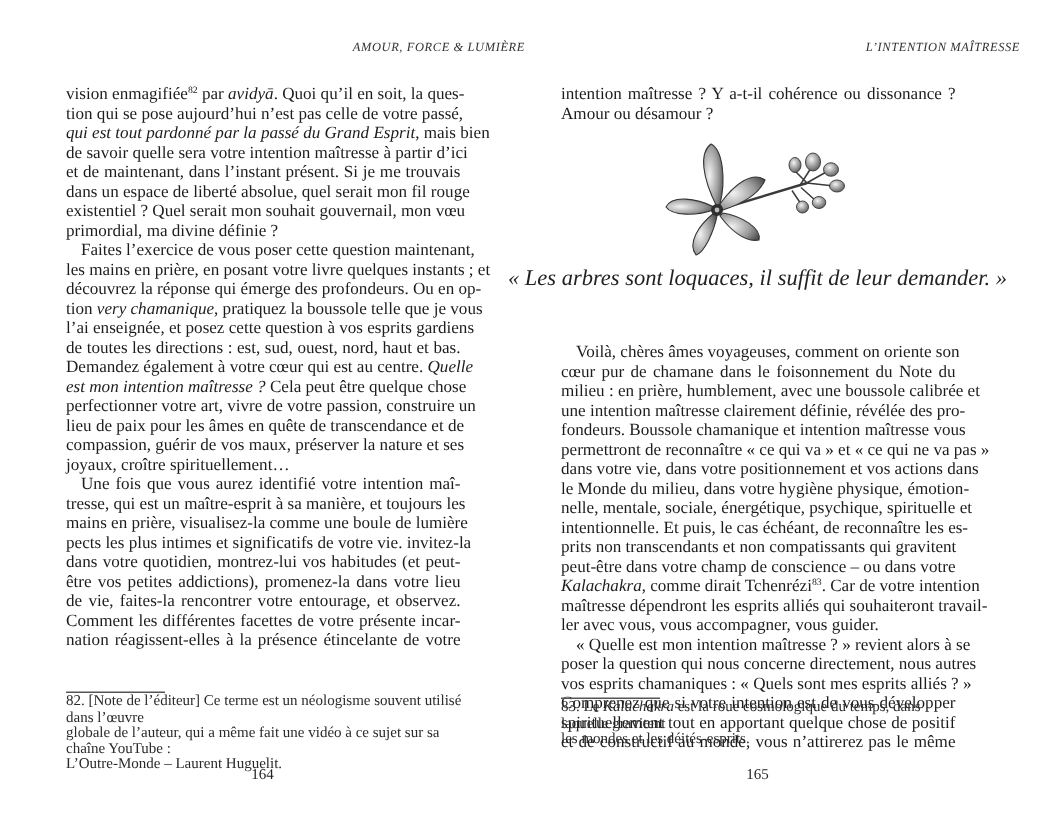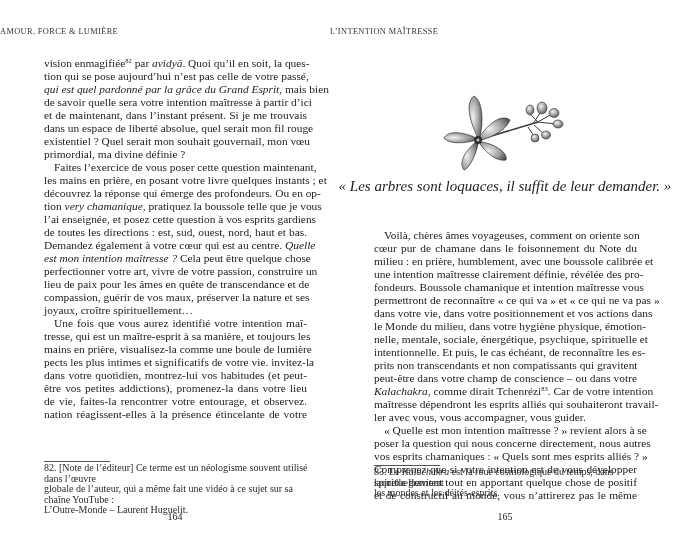--- a/index.html
+++ b/index.html
@@ -1,22 +1,22 @@
 <!DOCTYPE html>
 <html><head>
 <meta charset="utf-8">
 <style>
   html, body { margin: 0; padding: 0; background: #ffffff; }
   body { width: 700px; height: 557px; position: relative; overflow: hidden;
          font-family: "Liberation Serif", "DejaVu Serif", serif; color: #1c1c1c; }
   .page { position: absolute; top: 0; width: 350px; height: 557px; }
   #left-page { left: 0; }
   #right-page { left: 330px; }
-  .running-head { position: absolute; top: 27px; left: 0; width: 350px; text-align: left;
-                  font-size: 8.3px; letter-spacing: 0.4px; color: #333; }
+  .running-head { position: absolute; top: 27px; left: 0; width: 350px; text-align: right;
+                  font-style: italic; font-size: 8.3px; letter-spacing: 0.4px; color: #333; }
   .col { position: absolute; font-size: 11.4px; line-height: 13px; text-align: justify; }
   #left-page .col { left: 44px; width: 263px; top: 57px; }
   #right-page .col-top { left: 44px; width: 263px; top: 57px; }
   #right-page .col-main { left: 44px; width: 263px; top: 229px; }
   .line { display: block; white-space: nowrap; text-align-last: justify; height: 13px; }
   .line.last { text-align-last: left; }
   .line.indent { padding-left: 10px; }
   .it { font-style: italic; }
   sup { font-size: 6.5px; line-height: 0; vertical-align: 4px; }
   .fn-rule { position: absolute; width: 66px; height: 0; border-top: 0.8px solid #555; }
@@ -27,21 +27,21 @@
              font-style: italic; font-size: 15px; color: #222; }
 </style>
 </head>
 <body>
 
 <div class="page" id="left-page">
   <div class="running-head">AMOUR, FORCE &amp; LUMIÈRE</div>
   <div class="col" id="left-col">
       <span class="line">vision enmagifiée<sup>82</sup> par <span class="it">avidyā</span>. Quoi qu’il en soit, la ques-</span>
       <span class="line">tion qui se pose aujourd’hui n’est pas celle de votre passé,</span>
-      <span class="line"><span class="it">qui est quel pardonné par la grâce du Grand Esprit</span>, mais bien</span>
+      <span class="line"><span class="it">qui est tout pardonné par la passé du Grand Esprit</span>, mais bien</span>
       <span class="line">de savoir quelle sera votre intention maîtresse à partir d’ici</span>
       <span class="line">et de maintenant, dans l’instant présent. Si je me trouvais</span>
       <span class="line">dans un espace de liberté absolue, quel serait mon fil rouge</span>
       <span class="line">existentiel ? Quel serait mon souhait gouvernail, mon vœu</span>
       <span class="line last">primordial, ma divine définie ?</span>
       <span class="line indent">Faites l’exercice de vous poser cette question maintenant,</span>
       <span class="line">les mains en prière, en posant votre livre quelques instants ; et</span>
       <span class="line">découvrez la réponse qui émerge des profondeurs. Ou en op-</span>
       <span class="line">tion <span class="it">very chamanique</span>, pratiquez la boussole telle que je vous</span>
       <span class="line">l’ai enseignée, et posez cette question à vos esprits gardiens</span>
@@ -52,33 +52,38 @@
       <span class="line">lieu de paix pour les âmes en quête de transcendance et de</span>
       <span class="line">compassion, guérir de vos maux, préserver la nature et ses</span>
       <span class="line last">joyaux, croître spirituellement…</span>
       <span class="line indent">Une fois que vous aurez identifié votre intention maî-</span>
       <span class="line">tresse, qui est un maître-esprit à sa manière, et toujours les</span>
       <span class="line">mains en prière, visualisez-la comme une boule de lumière</span>
       <span class="line">pects les plus intimes et significatifs de votre vie. invitez-la</span>
       <span class="line">dans votre quotidien, montrez-lui vos habitudes (et peut-</span>
       <span class="line">être vos petites addictions), promenez-la dans votre lieu</span>
       <span class="line">de vie, faites-la rencontrer votre entourage, et observez.</span>
+      <span class="line">Comment les différentes facettes de votre présente incar-</span>
       <span class="line">nation réagissent-elles à la présence étincelante de votre</span>
     </div>
   <div class="fn-rule" style="left:44px; top:461px;"></div>
   <div class="footnote" id="left-fn" style="left:44px; top:463px; width:270px;">
       <div>82. [Note de l’éditeur] Ce terme est un néologisme souvent utilisé dans l’œuvre</div>
       <div>globale de l’auteur, qui a même fait une vidéo à ce sujet sur sa chaîne YouTube :</div>
       <div>L’Outre-Monde – Laurent Huguelit.</div>
     </div>
   <div class="folio">164</div>
 </div>
 
 <div class="page" id="right-page">
   <div class="running-head">L’INTENTION MAÎTRESSE</div>
+  <div class="col col-top" id="right-top">
+      <span class="line">intention maîtresse ? Y a-t-il cohérence ou dissonance ?</span>
+      <span class="line last">Amour ou désamour ?</span>
+    </div>
 
   <svg class="figure" viewBox="0 0 134 86">
     <defs>
       <radialGradient id="petal" cx="30%" cy="50%" r="80%">
         <stop offset="0" stop-color="#f2f2f2"></stop>
         <stop offset="0.6" stop-color="#9a9a9a"></stop>
         <stop offset="1" stop-color="#4a4a4a"></stop>
       </radialGradient>
       <radialGradient id="bud" cx="40%" cy="35%" r="70%">
         <stop offset="0" stop-color="#f4f4f4"></stop>

